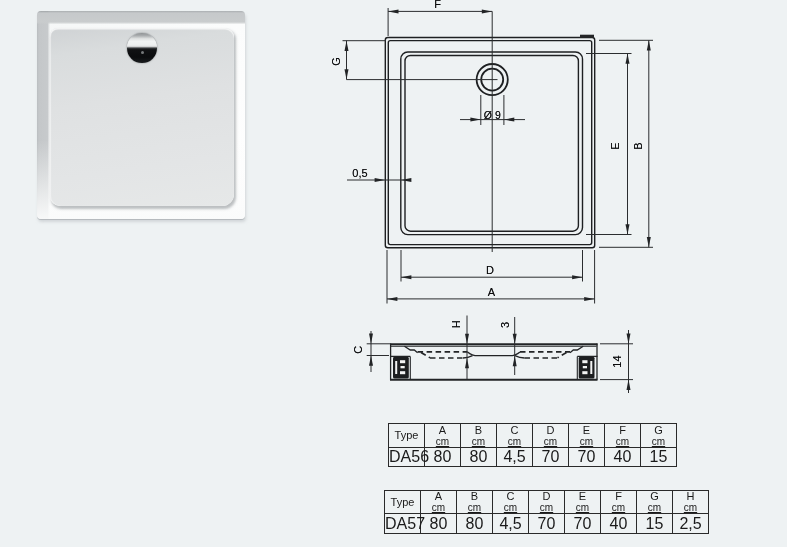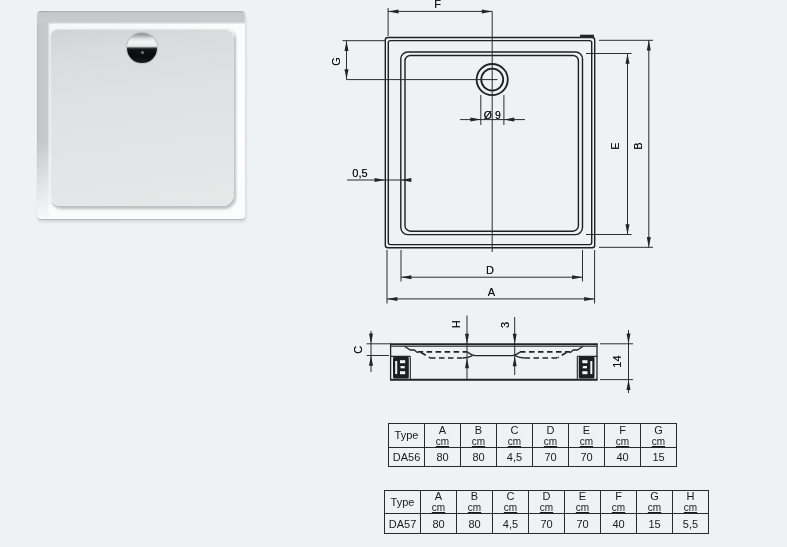--- a/index.html
+++ b/index.html
@@ -2,21 +2,21 @@
 <html><head>
 <meta charset="utf-8">
 <style>
   html,body{margin:0;padding:0;}
   body{width:787px;height:547px;background:#eef2f3;font-family:"Liberation Sans",sans-serif;position:relative;overflow:hidden;}
   .abs{position:absolute;}
   table{border-collapse:collapse;table-layout:fixed;font-family:"Liberation Sans",sans-serif;color:#1a1a1a;}
   td{border:1px solid #2a2a2a;text-align:center;vertical-align:middle;padding:0;}
   .hdr{font-size:11px;line-height:11px;}
   .hdr .cm{font-size:10px;text-decoration:underline;}
-  .val{font-size:11px;}
+  .val{font-size:16px;}
 </style>
 </head>
 <body>
 
 <div class="abs" style="left:37px;top:11px;width:208px;height:207.5px;border-radius:4px;background:
   linear-gradient(0deg, rgba(250,251,251,0.95) 0%, rgba(250,251,251,0.6) 14%, rgba(250,251,251,0) 38%),
   linear-gradient(180deg, rgba(150,155,158,0.8) 0px, rgba(198,201,203,1) 2px, rgba(201,204,205,1) 11px, rgba(201,204,205,0) 13.5px),
   linear-gradient(90deg, rgba(165,170,173,0.75) 0px, rgba(196,199,201,1) 2px, rgba(199,202,204,1) 10.5px, rgba(199,202,204,0) 13px),
   linear-gradient(160deg,#f4f6f6 0%,#fbfcfc 30%,#ffffff 100%);
   box-shadow:0 1px 0 rgba(178,183,186,0.9), 1px 3px 3px rgba(185,191,194,0.55);"></div>
@@ -291,16 +291,16 @@
   </tr>
   <tr style="height:20px" class="val">
     <td>DA57</td>
         <td>80</td>
         <td>80</td>
         <td>4,5</td>
         <td>70</td>
         <td>70</td>
         <td>40</td>
         <td>15</td>
-        <td>5,5</td>
+        <td>2,5</td>
   </tr>
 </tbody>
   </table>
 
 </body></html>

